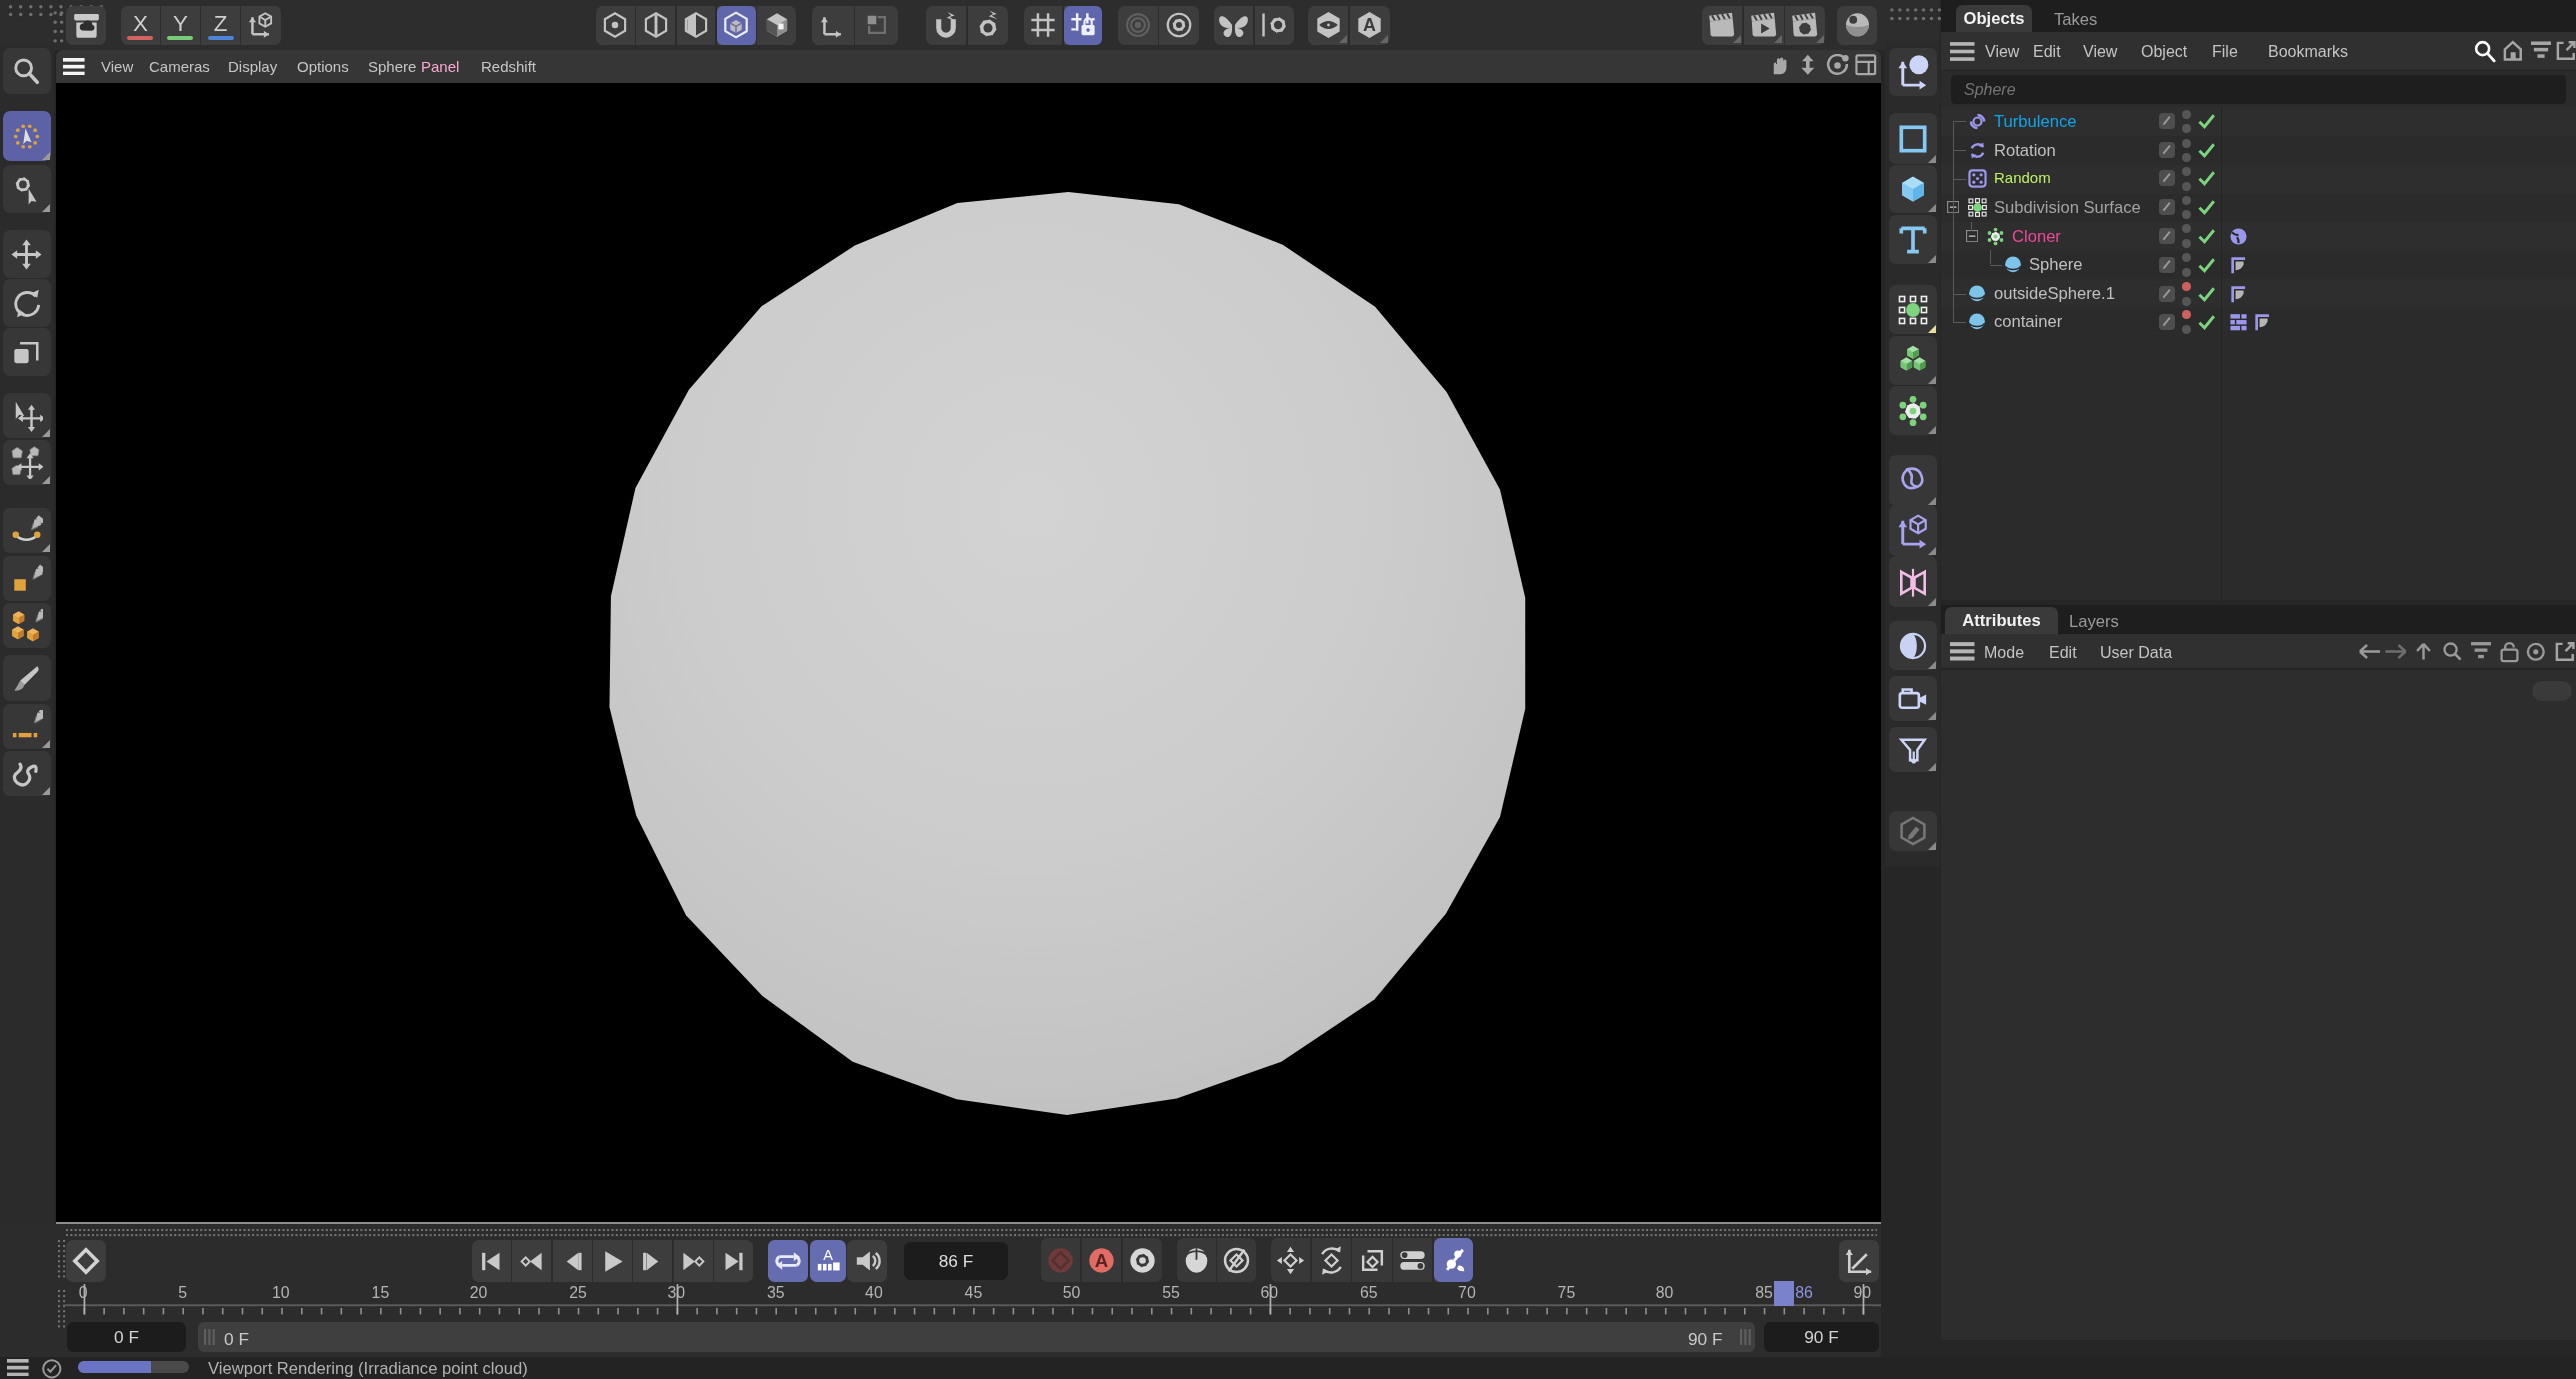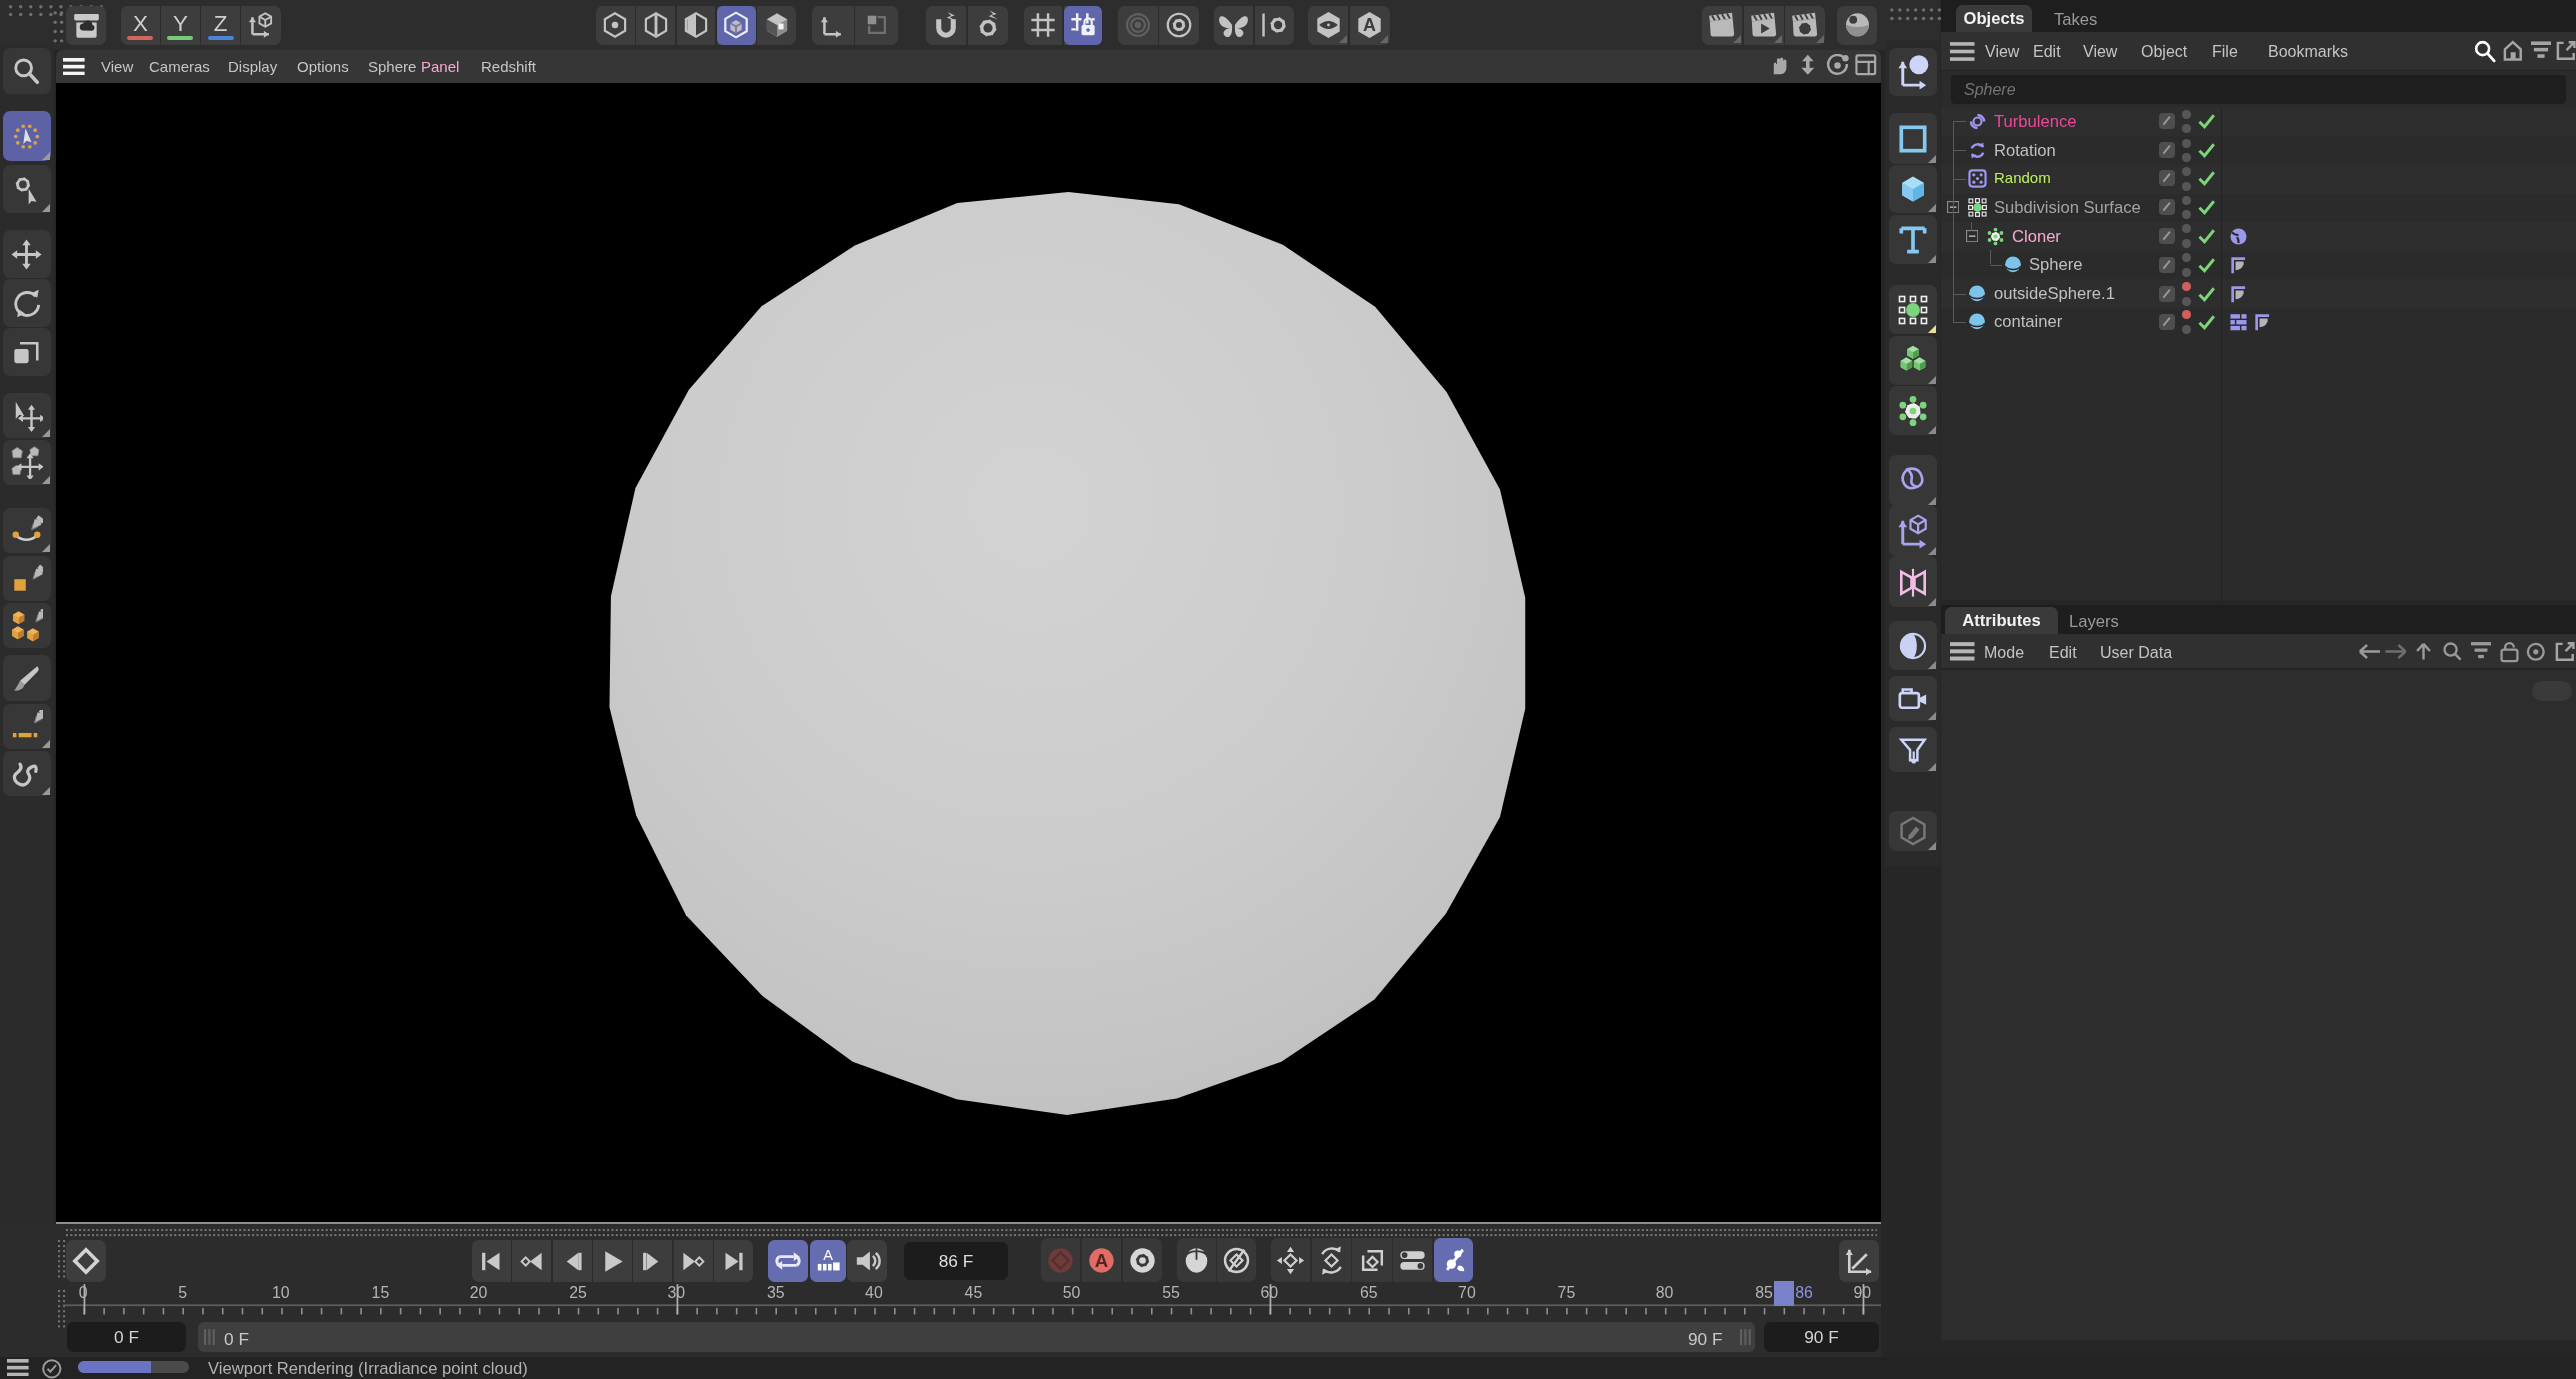--- a/index.html
+++ b/index.html
@@ -685,21 +685,21 @@
       <path d="M16 14 L27 3 M19 3 h8 v8" stroke="#a5a5a5" stroke-width="3.4" fill="none"></path>
     </svg></div>
 <div class="ab" style="left:1941px;top:71px;width:635px;height:529px;background:#2b2b2b"></div>
 <div class="ab" style="left:1951px;top:75px;width:615px;height:29px;background:#1e1e1e;border-radius:4.3px"></div>
 <div class="ab" style="left:1964px;top:81px;font-size:16px;font-style:italic;color:#757575">Sphere</div>
 <div class="ab" style="left:1941px;top:107px;width:635px;height:29px;background:#2e2e2e"></div>
 <div class="ab" style="left:1968px;top:112px"><svg width="19" height="19" viewBox="0 0 26 26">
       <path d="M13 4 a9 9 0 0 1 9 9 M13 22 a9 9 0 0 1 -9 -9" stroke="#9b97ec" stroke-width="3.4" fill="none"></path>
       <circle cx="13" cy="13" r="5.5" fill="none" stroke="#9b97ec" stroke-width="3"></circle>
     </svg></div>
-<div class="ab" style="left:1994px;top:112px;font-size:16.6px;color:#ec4899;white-space:nowrap">Turbulence</div>
+<div class="ab" style="left:1994px;top:112px;font-size:16.6px;color:#0ea5e9;white-space:nowrap">Turbulence</div>
 <div class="ab" style="left:2159px;top:113px"><svg width="16" height="16" viewBox="0 0 22 22">
       <rect x="0" y="0" width="22" height="22" rx="5" fill="#4e4e4e"></rect>
       <path d="M6 16 L15 5" stroke="#9a9a9a" stroke-width="2.6"></path>
     </svg></div>
 <div class="ab" style="left:2182px;top:110px;width:8.7px;height:8.7px;border-radius:4.3px;background:#565656"></div>
 <div class="ab" style="left:2182px;top:124px;width:8.7px;height:8.7px;border-radius:4.3px;background:#565656"></div>
 <div class="ab" style="left:2198px;top:113px"><svg width="17.3" height="16" viewBox="0 0 24 22">
       <path d="M2 12 L9 19 L22 3" stroke="#7cd47c" stroke-width="4" fill="none"></path>
     </svg></div>
 <div class="ab" style="left:1968px;top:141px"><svg width="19" height="19" viewBox="0 0 26 26">
@@ -773,21 +773,21 @@
       <rect x="14.371895432667277" y="6.024945134819376" width="2.4" height="4.125" fill="#ececec" transform="rotate(308.57142857142856 15.571895432667276 9.774945134819376)"></rect>
       <circle cx="13" cy="13" r="0.0" fill="#3d3d3d"></circle>
       <circle cx="13.0" cy="3.5" r="2.6" fill="#7cd47c"></circle>
       <circle cx="21.2" cy="8.2" r="2.6" fill="#7cd47c"></circle>
       <circle cx="21.2" cy="17.8" r="2.6" fill="#7cd47c"></circle>
       <circle cx="13.0" cy="22.5" r="2.6" fill="#7cd47c"></circle>
       <circle cx="4.8" cy="17.8" r="2.6" fill="#7cd47c"></circle>
       <circle cx="4.8" cy="8.2" r="2.6" fill="#7cd47c"></circle>
       <circle cx="13" cy="13" r="2.6" fill="#7cd47c"></circle>
     </svg></div>
-<div class="ab" style="left:2012px;top:227px;font-size:16.6px;color:#f9a8d4;white-space:nowrap">Cloner</div>
+<div class="ab" style="left:2012px;top:227px;font-size:16.6px;color:#ec4899;white-space:nowrap">Cloner</div>
 <div class="ab" style="left:1966px;top:230px"><svg width="12.3" height="12.3" viewBox="0 0 17 17">
       <rect x="0.8" y="0.8" width="15.4" height="15.4" fill="#2b2b2b" stroke="#8a8a8a" stroke-width="1.6"></rect>
       <path d="M4 8.5 H13" stroke="#c9c9c9" stroke-width="1.8"></path>
     </svg></div>
 <div class="ab" style="left:2159px;top:228px"><svg width="16" height="16" viewBox="0 0 22 22">
       <rect x="0" y="0" width="22" height="22" rx="5" fill="#4e4e4e"></rect>
       <path d="M6 16 L15 5" stroke="#9a9a9a" stroke-width="2.6"></path>
     </svg></div>
 <div class="ab" style="left:2182px;top:224px;width:8.7px;height:8.7px;border-radius:4.3px;background:#565656"></div>
 <div class="ab" style="left:2182px;top:239px;width:8.7px;height:8.7px;border-radius:4.3px;background:#565656"></div>

